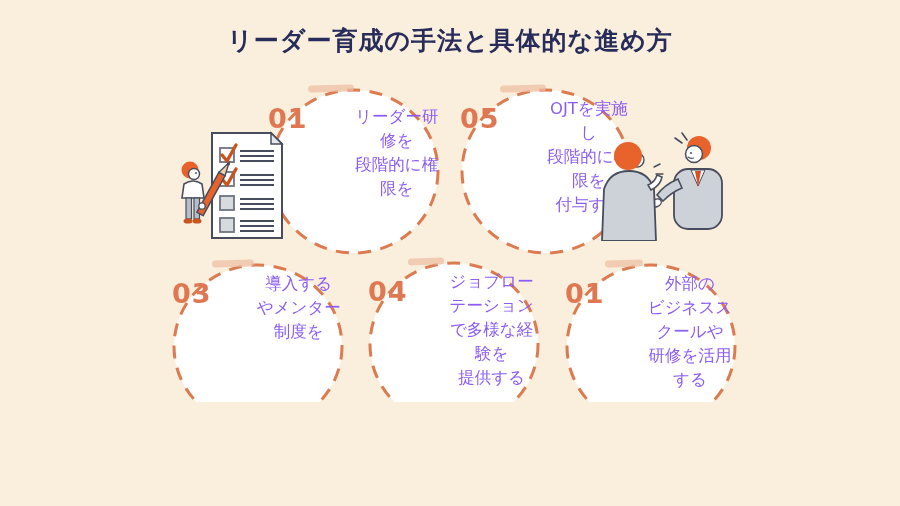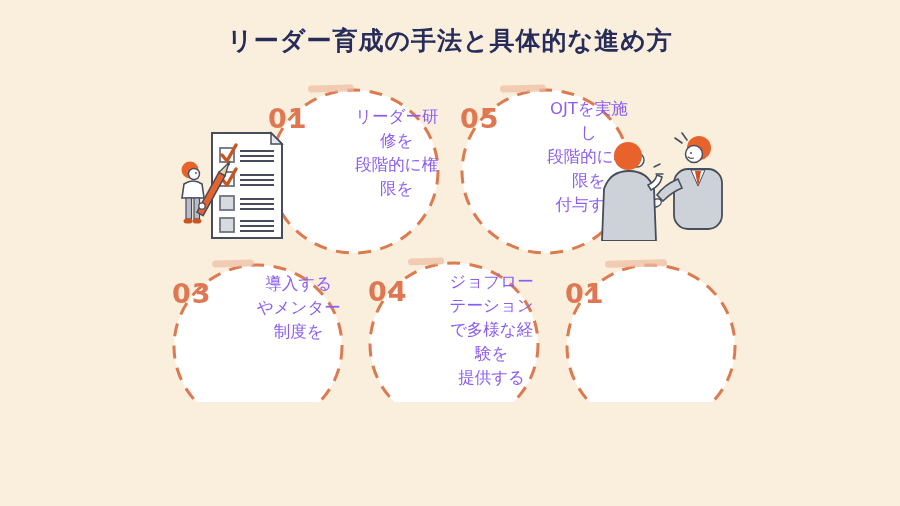--- a/index.html
+++ b/index.html
@@ -101,20 +101,25 @@
     </div>
   </div>
 
   <div class="step" id="c5">
     <svg class="ring" viewBox="0 0 172 167">
       <ellipse cx="86" cy="83.5" rx="84" ry="81.5" fill="#FFFFFF" stroke="#DC7A50" stroke-width="3" stroke-dasharray="13 9.5"></ellipse>
     </svg>
     <div class="content">
       <div class="num">01</div>
       <div class="brush"></div>
+      <div class="lines">
+        <div>外部の</div>
+        <div>ビジネススクールや</div>
+        <div>研修を活用する</div>
+      </div>
     </div>
   </div>
 
   <div class="illo" id="illo1">
     <svg width="118" height="118" viewBox="0 0 118 118">
       <path d="M36,7 L95,7 L106,18 L106,112 L36,112 Z" fill="#FFFFFF" stroke="#474D5C" stroke-width="2"></path>
       <path d="M95,7 L95,18 L106,18 Z" fill="#E3E6EB" stroke="#474D5C" stroke-width="1.5"></path>
       <rect x="44" y="22" width="14" height="14" fill="#FFFFFF" stroke="#6E7480" stroke-width="1.8"></rect>
       <line x1="64" y1="25" x2="98" y2="25" stroke="#474D5C" stroke-width="1.8"></line>
       <line x1="64" y1="30" x2="98" y2="30" stroke="#474D5C" stroke-width="1.8"></line>

